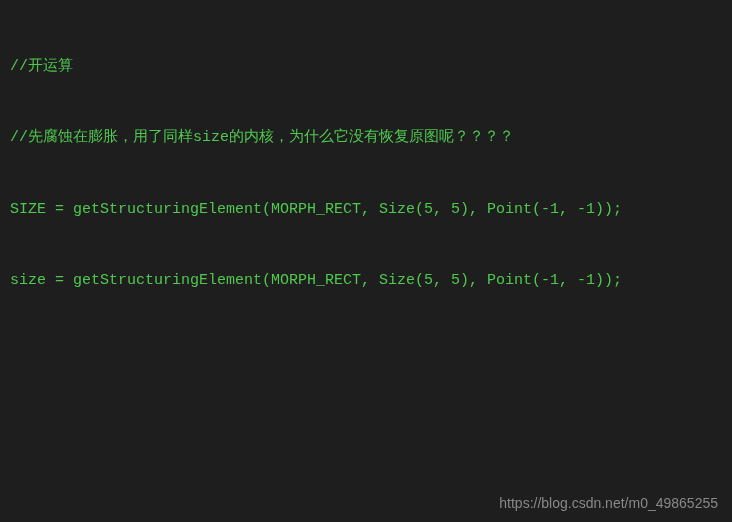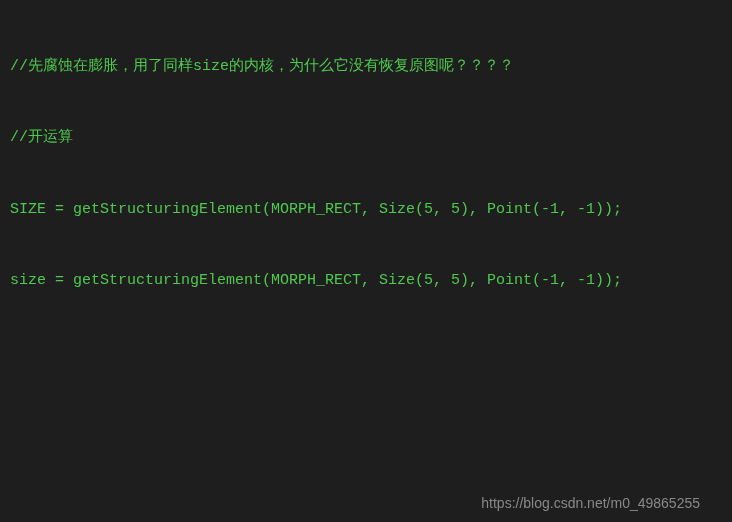--- a/index.html
+++ b/index.html
@@ -18,32 +18,32 @@
       position: relative;
       overflow: hidden;
     }
     .code-block {
       color: #4ec94e;
       white-space: pre;
     }
     .watermark {
       position: absolute;
       bottom: 8px;
-      right: 32px;
+      right: 14px;
       color: #888888;
       font-size: 14px;
       font-family: Arial, sans-serif;
     }
   </style>
 </head>
 <body>
 
 <div class="code-block">
+  <div>//开运算</div>
   <div>//先腐蚀在膨胀，用了同样size的内核，为什么它没有恢复原图呢？？？？</div>
-  <div>//开运算</div>
   <div>SIZE = getStructuringElement(MORPH_RECT, Size(5, 5), Point(-1, -1));</div>
   <div>size = getStructuringElement(MORPH_RECT, Size(5, 5), Point(-1, -1));</div>
   <div></div>
   
   
   <div></div>
   
   
   <div></div>
   

